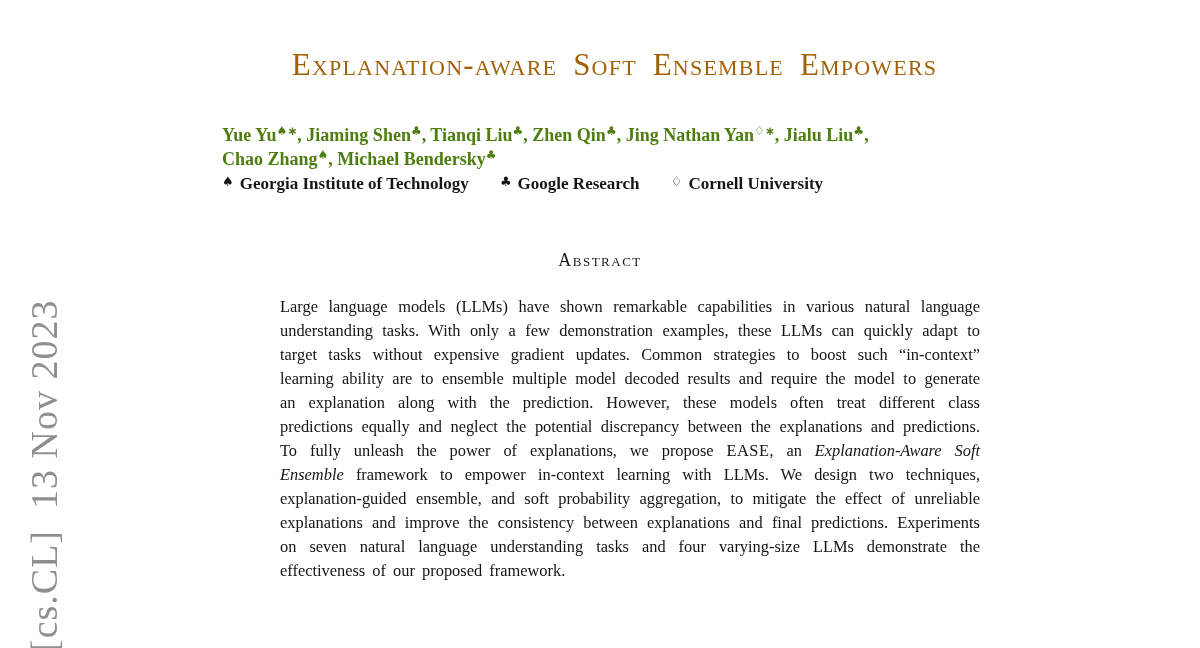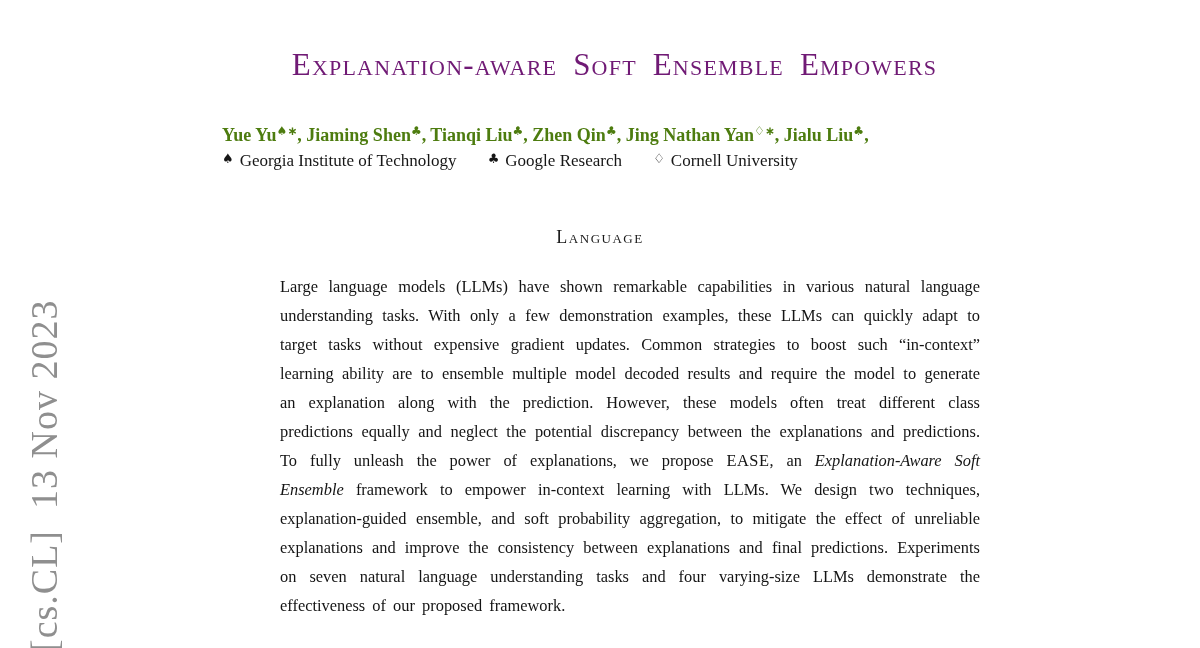--- a/index.html
+++ b/index.html
@@ -30,21 +30,21 @@
   }
   
   .title {
     margin: 46px auto 0 auto;
     text-align: center;
     font-variant: small-caps;
     font-size: 31px;
     line-height: 37px;
     letter-spacing: 1.2px;
     word-spacing: 7px;
-    color: #701a75;
+    color: #a16207;
     padding-left: 29px;
   }
   
   .authors {
     margin: 41px 0 0 222px;
     font-size: 18px;
     font-weight: bold;
     line-height: 23.5px;
     color: #4d7c0f;
   }
@@ -53,20 +53,21 @@
     font-size: 12px;
     line-height: 0;
     vertical-align: 6px;
     font-family: "DejaVu Sans", sans-serif;
   }
   
   .affiliations {
     margin: 3px 0 0 222px;
     font-size: 17px;
     white-space: nowrap;
+    font-weight: bold;
   }
   .affil-item { margin-right: 27px; }
   .affil-symbol {
     font-size: 13px;
     vertical-align: 3px;
     margin-right: 6px;
     font-family: "DejaVu Sans", sans-serif;
   }
   
   .abstract-heading {
@@ -75,45 +76,48 @@
     font-variant: small-caps;
     font-size: 18px;
     letter-spacing: 1.5px;
     color: #1a1a1a;
   }
   .abstract-body {
     margin: 24px 0 0 280px;
     width: 700px;
     text-align: justify;
     font-size: 16.4px;
-    line-height: 29px;
+    line-height: 24px;
     word-spacing: 3px;
     color: #141414;
   }
   .seg-italic { font-style: italic; }
   .seg-ease { letter-spacing: 0.5px; }
 </style>
 </head>
 <body>
 
 <div class="watermark">[cs.CL]  13 Nov 2023</div>
 
 <div class="title">
   <div>Explanation-aware Soft Ensemble Empowers</div>
 </div>
 
 <div class="authors">
   <div class="line">
     <span><span>Yue Yu</span><sup class="mark">♠∗</sup><span>, </span></span><span><span>Jiaming Shen</span><sup class="mark">♣</sup><span>, </span></span><span><span>Tianqi Liu</span><sup class="mark">♣</sup><span>, </span></span><span><span>Zhen Qin</span><sup class="mark">♣</sup><span>, </span></span><span><span>Jing Nathan Yan</span><sup class="mark">♢∗</sup><span>, </span></span><span><span>Jialu Liu</span><sup class="mark">♣</sup><span>,</span></span>
   </div>
+  <div class="line">
+    <span><span>Chao Zhang</span><sup class="mark">♠</sup><span>, </span></span><span><span>Michael Bendersky</span><sup class="mark">♣</sup><span></span></span>
+  </div>
 </div>
 
 <div class="affiliations">
   <span class="affil-item"><span class="affil-symbol">♠</span><span>Georgia Institute of Technology</span></span>
   <span class="affil-item"><span class="affil-symbol">♣</span><span>Google Research</span></span>
   <span class="affil-item"><span class="affil-symbol">♢</span><span>Cornell University</span></span>
 </div>
 
-<div class="abstract-heading">Language</div>
+<div class="abstract-heading">Abstract</div>
 
 <p class="abstract-body">
   <span>Large language models (LLMs) have shown remarkable capabilities in various natural language understanding tasks. With only a few demonstration examples, these LLMs can quickly adapt to target tasks without expensive gradient updates. Common strategies to boost such “in-context” learning ability are to ensemble multiple model decoded results and require the model to generate an explanation along with the prediction. However, these models often treat different class predictions equally and neglect the potential discrepancy between the explanations and predictions. To fully unleash the power of explanations, we propose </span><span class="seg-ease">EASE</span><span>, an </span><span class="seg-italic">Explanation-Aware Soft Ensemble</span><span> framework to empower in-context learning with LLMs. We design two techniques, explanation-guided ensemble, and soft probability aggregation, to mitigate the effect of unreliable explanations and improve the consistency between explanations and final predictions. Experiments on seven natural language understanding tasks and four varying-size LLMs demonstrate the effectiveness of our proposed framework.</span>
 </p>
 
 </body></html>

